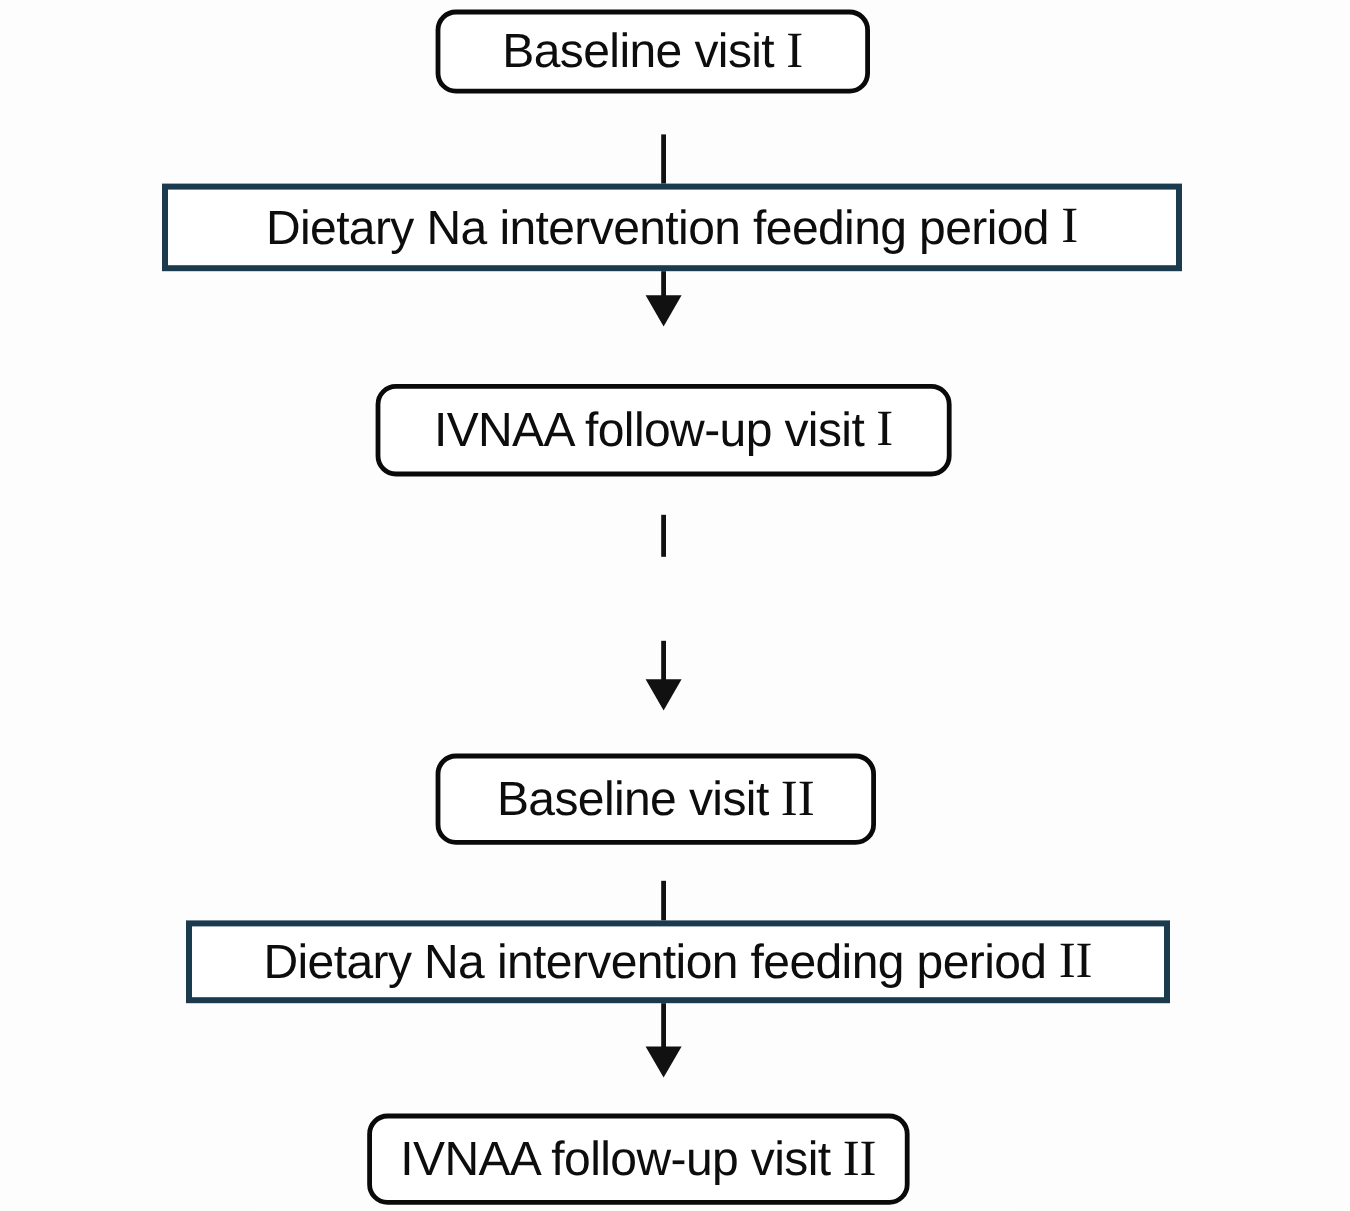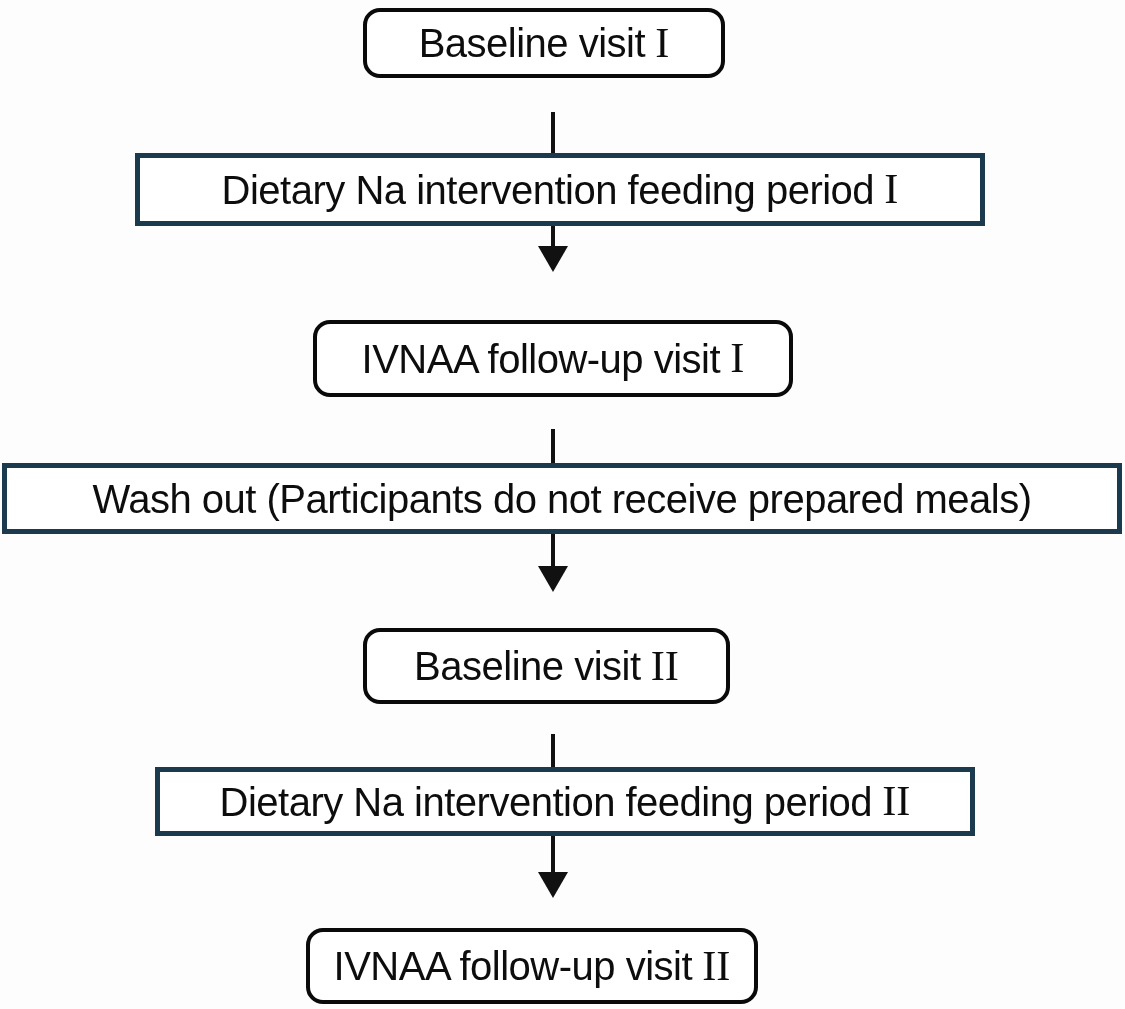--- a/index.html
+++ b/index.html
@@ -77,23 +77,20 @@
   <div class="shaft" style="left:551px; top:226px; height:24px;"></div>
   <div class="arrowhead" style="left:538px; top:246px;"></div>
 
   <div class="node rounded" style="left:313px; top:320px; width:480px; height:77px;">
     <span>IVNAA follow-up visit</span>
       <span class="numeral">I</span>
   </div>
 
   <div class="shaft" style="left:551px; top:429px; height:35px;"></div>
 
-  <div class="node rect" style="left:2px; top:463px; width:1120px; height:71px;">
-    <span>Wash out (Participants do not receive prepared meals)</span>
-  </div>
 
   <div class="shaft" style="left:551px; top:534px; height:34px;"></div>
   <div class="arrowhead" style="left:538px; top:566px;"></div>
 
   <div class="node rounded" style="left:363px; top:628px; width:367px; height:76px;">
     <span>Baseline visit</span>
       <span class="numeral">II</span>
   </div>
 
   <div class="shaft" style="left:551px; top:734px; height:34px;"></div>

